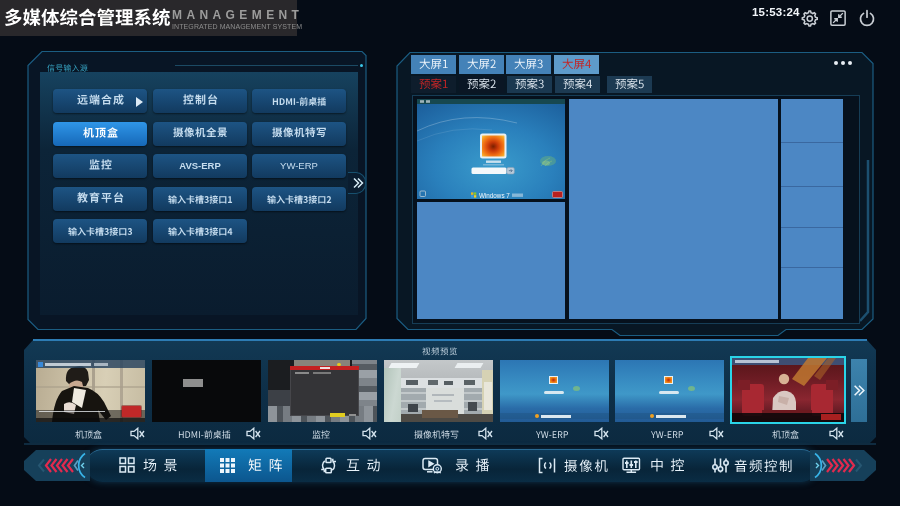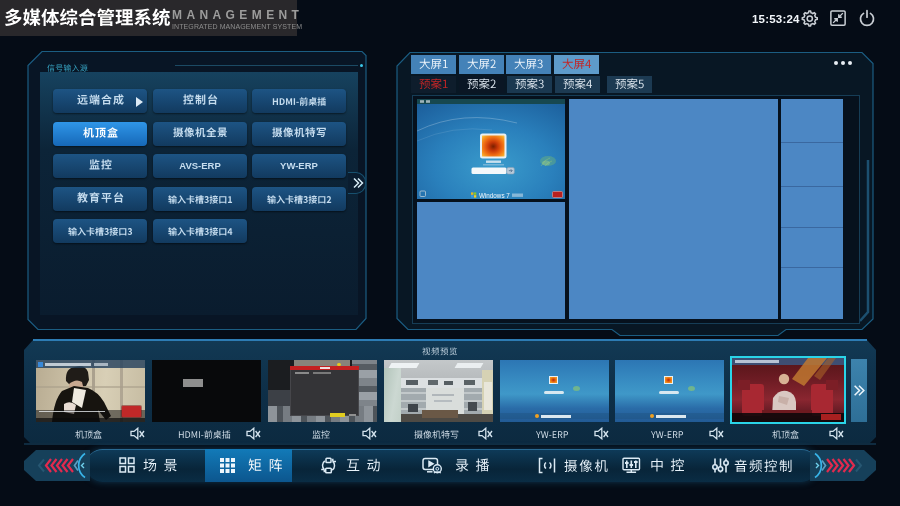--- a/index.html
+++ b/index.html
@@ -24,21 +24,21 @@
         <path transform="translate(3000,0)" d="M767 180C808 113 855 24 875 -31L983 17C961 72 911 158 868 222ZM58 413C74 421 98 427 190 438C156 387 125 349 110 332C79 296 56 273 31 268C43 240 61 190 66 169C90 184 129 195 356 239C355 264 356 308 360 339L218 316C281 393 342 481 392 569V542H482V445H861V542H953V735H757C746 772 726 820 705 858L589 830C603 802 617 767 627 735H392V588L309 641C292 606 273 570 253 537L163 530C219 611 273 708 311 801L205 851C169 734 102 608 80 577C59 544 42 523 21 518C35 489 52 435 58 413ZM505 548V633H834V548ZM386 367V263H623V34C623 23 619 20 606 20C595 20 554 20 518 21C533 -10 547 -54 551 -85C614 -86 660 -84 696 -68C731 -51 740 -22 740 31V263H956V367ZM33 68 54 -46 340 32 337 29C364 13 411 -20 433 -39C482 17 545 108 586 185L476 221C451 170 412 113 373 68L364 141C241 113 116 84 33 68Z"></path>
         <path transform="translate(4000,0)" d="M509 854C403 698 213 575 28 503C62 472 97 427 116 393C161 414 207 438 251 465V416H752V483C800 454 849 430 898 407C914 445 949 490 980 518C844 567 711 635 582 754L616 800ZM344 527C403 570 459 617 509 669C568 612 626 566 683 527ZM185 330V-88H308V-44H705V-84H834V330ZM308 67V225H705V67Z"></path>
         <path transform="translate(5000,0)" d="M194 439V-91H316V-64H741V-90H860V169H316V215H807V439ZM741 25H316V81H741ZM421 627C430 610 440 590 448 571H74V395H189V481H810V395H932V571H569C559 596 543 625 528 648ZM316 353H690V300H316ZM161 857C134 774 85 687 28 633C57 620 108 595 132 579C161 610 190 651 215 696H251C276 659 301 616 311 587L413 624C404 643 389 670 371 696H495V778H256C264 797 271 816 278 835ZM591 857C572 786 536 714 490 668C517 656 567 631 589 615C609 638 629 665 646 696H685C716 659 747 614 759 584L858 629C849 648 832 672 813 696H952V778H686C694 797 700 817 706 836Z"></path>
         <path transform="translate(6000,0)" d="M514 527H617V442H514ZM718 527H816V442H718ZM514 706H617V622H514ZM718 706H816V622H718ZM329 51V-58H975V51H729V146H941V254H729V340H931V807H405V340H606V254H399V146H606V51ZM24 124 51 2C147 33 268 73 379 111L358 225L261 194V394H351V504H261V681H368V792H36V681H146V504H45V394H146V159Z"></path>
         <path transform="translate(7000,0)" d="M242 216C195 153 114 84 38 43C68 25 119 -14 143 -37C216 13 305 96 364 173ZM619 158C697 100 795 17 839 -37L946 34C895 90 794 169 717 221ZM642 441C660 423 680 402 699 381L398 361C527 427 656 506 775 599L688 677C644 639 595 602 546 568L347 558C406 600 464 648 515 698C645 711 768 729 872 754L786 853C617 812 338 787 92 778C104 751 118 703 121 673C194 675 271 679 348 684C296 636 244 598 223 585C193 564 170 550 147 547C159 517 175 466 180 444C203 453 236 458 393 469C328 430 273 401 243 388C180 356 141 339 102 333C114 303 131 248 136 227C169 240 214 247 444 266V44C444 33 439 30 422 29C405 29 344 29 292 31C310 0 330 -51 336 -86C410 -86 466 -85 510 -67C554 -48 566 -17 566 41V275L773 292C798 259 820 228 835 202L929 260C889 324 807 418 732 488Z"></path>
         <path transform="translate(8000,0)" d="M681 345V62C681 -39 702 -73 792 -73C808 -73 844 -73 861 -73C938 -73 964 -28 973 130C943 138 895 157 872 178C869 50 865 28 849 28C842 28 821 28 815 28C801 28 799 31 799 63V345ZM492 344C486 174 473 68 320 4C346 -18 379 -65 393 -95C576 -11 602 133 610 344ZM34 68 62 -50C159 -13 282 35 395 82L373 184C248 139 119 93 34 68ZM580 826C594 793 610 751 620 719H397V612H554C513 557 464 495 446 477C423 457 394 448 372 443C383 418 403 357 408 328C441 343 491 350 832 386C846 359 858 335 866 314L967 367C940 430 876 524 823 594L731 548C747 527 763 503 778 478L581 461C617 507 659 562 695 612H956V719H680L744 737C734 767 712 817 694 854ZM61 413C76 421 99 427 178 437C148 393 122 360 108 345C76 308 55 286 28 280C42 250 61 193 67 169C93 186 135 200 375 254C371 280 371 327 374 360L235 332C298 409 359 498 407 585L302 650C285 615 266 579 247 546L174 540C230 618 283 714 320 803L198 859C164 745 100 623 79 592C57 560 40 539 18 533C33 499 54 438 61 413Z"></path>
       </g>
     </svg></div>
 <div class="abs" style="left:172px;top:8px;color:#9c9c9c;font-size:12px;font-weight:bold;letter-spacing:4.4px">MANAGEMENT</div>
 <div class="abs" style="left:172px;top:23px;color:#8d8d8d;font-size:7px;letter-spacing:0.1px">INTEGRATED MANAGEMENT SYSTEM</div>
-<div class="abs" style="left:752px;top:13px;color:#f2f6fa;font-size:11.5px;font-weight:bold;letter-spacing:0.2px">15:53:24</div>
+<div class="abs" style="left:752px;top:6px;color:#f2f6fa;font-size:11.5px;font-weight:bold;letter-spacing:0.2px">15:53:24</div>
 <svg class="abs" style="left:799px;top:8px" width="20" height="20" viewBox="0 0 26 26">
 <path d="M13 4 L15 4 L15.7 6.3 A7 7 0 0 1 17.8 7.2 L20 6.2 L21.5 7.7 L20.5 9.9 A7 7 0 0 1 21.4 12 L23.7 12.7 L23.7 14.7 L21.4 15.4 A7 7 0 0 1 20.5 17.5 L21.5 19.7 L20 21.2 L17.8 20.2 A7 7 0 0 1 15.7 21.1 L15 23.4 L13 23.4 L12.3 21.1 A7 7 0 0 1 10.2 20.2 L8 21.2 L6.5 19.7 L7.5 17.5 A7 7 0 0 1 6.6 15.4 L4.3 14.7 L4.3 12.7 L6.6 12 A7 7 0 0 1 7.5 9.9 L6.5 7.7 L8 6.2 L10.2 7.2 A7 7 0 0 1 12.3 6.3 Z" fill="none" stroke="#c9ced4" stroke-width="2"></path>
 <circle cx="14" cy="13.7" r="3.4" fill="none" stroke="#c9ced4" stroke-width="2"></circle>
 </svg>
 <svg class="abs" style="left:829px;top:9px" width="18" height="18" viewBox="0 0 24 24">
 <rect x="2.5" y="2.5" width="19" height="19" rx="1.5" fill="none" stroke="#c9ced4" stroke-width="2"></rect>
 <path d="M13 11 L18.5 5.5 M13 7 L13 11 L17 11" fill="none" stroke="#c9ced4" stroke-width="1.8"></path>
 <path d="M11 13 L5.5 18.5 M11 17 L11 13 L7 13" fill="none" stroke="#c9ced4" stroke-width="1.8"></path>
 </svg>
 <svg class="abs" style="left:857px;top:8px" width="20" height="20" viewBox="0 0 26 26">
@@ -121,21 +121,21 @@
 <div class="btn" style="left:53px;top:154px"></div>
 <div class="abs" style="left:88.5px;top:158.625px"><svg width="25" height="14" viewBox="0 0 25 14">
       <g fill="#c6ddef" transform="translate(0,9.7) scale(0.011000,-0.011000)">
         <path transform="translate(0,0)" d="M635 520C696 469 771 396 803 349L902 418C865 466 787 535 727 582ZM304 848V360H423V848ZM106 815V388H223V815ZM594 848C563 706 505 570 426 486C453 469 503 434 524 414C567 465 605 532 638 607H950V716H680C692 752 702 788 711 825ZM146 317V41H44V-66H959V41H864V317ZM258 41V217H347V41ZM456 41V217H546V41ZM656 41V217H747V41Z"></path>
         <path transform="translate(1091,0)" d="M673 525C736 474 824 400 867 356L941 436C895 478 804 548 743 595ZM140 851V672H39V562H140V353L26 318L49 202L140 234V53C140 40 136 36 124 36C112 35 77 35 41 36C55 5 69 -45 72 -74C136 -74 180 -70 210 -52C241 -33 250 -3 250 52V273L350 310L331 416L250 389V562H335V672H250V851ZM540 591C496 535 425 478 359 441C379 420 410 375 423 352H403V247H589V48H326V-57H972V48H710V247H899V352H434C507 400 589 479 641 552ZM564 828C576 800 590 766 600 736H359V552H468V634H844V555H957V736H729C717 770 697 818 679 854Z"></path>
       </g>
     </svg></div>
 <div class="btn" style="left:153px;top:154px"></div>
 <div class="abs" style="left:153px;top:154px;width:94px;height:24px;color:#c6ddef;font-size:9.5px;font-weight:bold;text-align:center;line-height:24px">AVS-ERP</div>
 <div class="btn" style="left:252px;top:154px"></div>
-<div class="abs" style="left:252px;top:154px;width:94px;height:24px;color:#c6ddef;font-size:9.5px;font-weight:bold;text-align:center;line-height:24px">YW-ERP</div>
+<div class="abs" style="left:252px;top:154px;width:94px;height:24px;color:#c6ddef;font-size:9.5px;font-weight:normal;text-align:center;line-height:24px">YW-ERP</div>
 <div class="btn" style="left:53px;top:187px"></div>
 <div class="abs" style="left:76.5px;top:191.625px"><svg width="49" height="14" viewBox="0 0 49 14">
       <g fill="#c6ddef" transform="translate(0,9.7) scale(0.011000,-0.011000)">
         <path transform="translate(0,0)" d="M616 850C598 727 566 607 519 512V590H463C502 653 537 721 566 794L455 825C437 777 416 732 392 689V759H294V850H183V759H69V658H183V590H30V487H239C221 470 203 453 184 437H118V387C86 365 52 345 17 328C41 306 82 260 98 236C152 267 203 303 251 344H314C288 318 258 293 231 274V216L27 201L40 95L231 111V27C231 17 227 14 214 13C201 13 158 13 119 14C133 -15 148 -57 153 -87C216 -87 263 -87 299 -70C334 -55 343 -27 343 25V121L523 137V240L343 225V253C393 292 442 339 482 383C507 362 535 336 548 321C564 342 580 366 594 392C613 317 635 249 663 187C611 113 541 56 446 15C469 -10 504 -66 516 -94C603 -50 673 4 728 70C773 5 828 -49 897 -90C915 -58 953 -10 980 14C906 52 848 110 802 181C856 284 890 407 911 556H970V667H702C716 720 728 775 738 831ZM347 437 389 487H506C492 461 476 436 459 415L424 443L402 437ZM294 658H374C360 635 344 612 328 590H294ZM787 556C775 468 758 390 733 322C706 394 687 473 672 556Z"></path>
         <path transform="translate(1091,0)" d="M703 332V284H300V332ZM180 429V-90H300V71H703V27C703 10 696 4 675 4C656 3 572 3 510 7C526 -20 543 -61 549 -90C646 -90 715 -90 761 -76C807 -61 825 -34 825 26V429ZM300 202H703V154H300ZM416 830 449 764H56V659H266C232 632 202 611 187 602C161 585 140 573 118 569C131 536 151 476 157 450C202 466 263 468 747 496C771 474 791 454 806 437L908 505C865 546 791 607 728 659H946V764H591C575 796 554 834 537 863ZM591 635 645 588 337 574C374 600 412 629 447 659H630Z"></path>
         <path transform="translate(2182,0)" d="M159 604C192 537 223 449 233 395L350 432C338 488 303 572 269 637ZM729 640C710 574 674 486 642 428L747 397C781 449 822 530 858 607ZM46 364V243H437V-89H562V243H957V364H562V669H899V788H99V669H437V364Z"></path>
         <path transform="translate(3273,0)" d="M161 353V-89H284V-38H710V-88H839V353ZM284 78V238H710V78ZM128 420C181 437 253 440 787 466C808 438 826 412 839 389L940 463C887 547 767 671 676 758L582 695C620 658 660 615 699 572L287 558C364 632 442 721 507 814L386 866C317 746 208 624 173 592C140 561 116 541 89 535C103 503 123 443 128 420Z"></path>
       </g>
     </svg></div>
 <div class="btn" style="left:153px;top:187px"></div>

